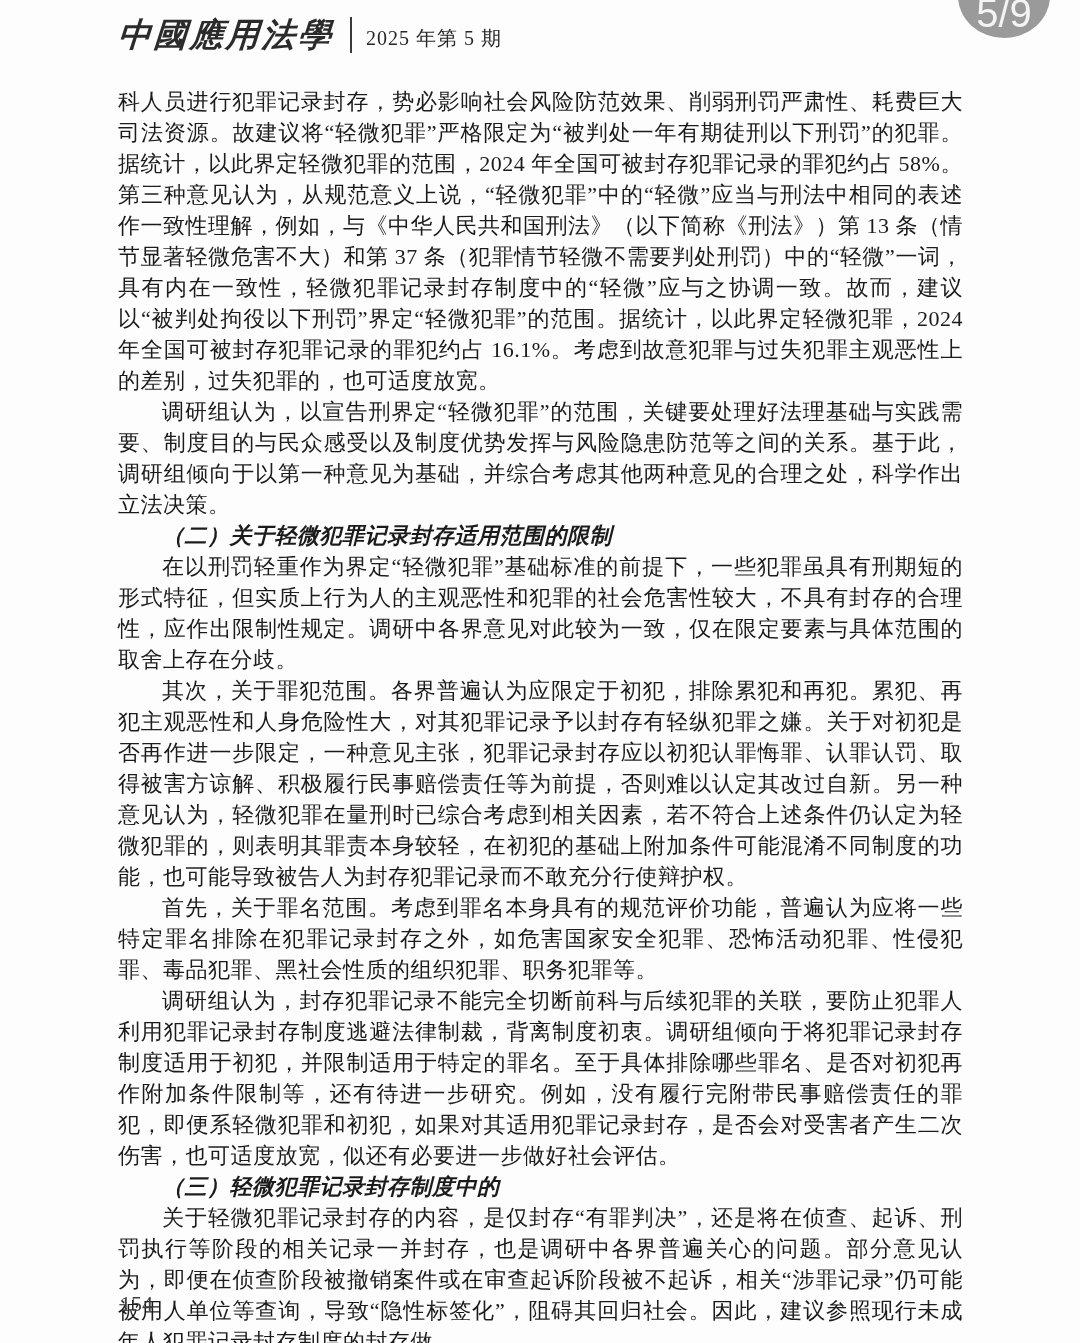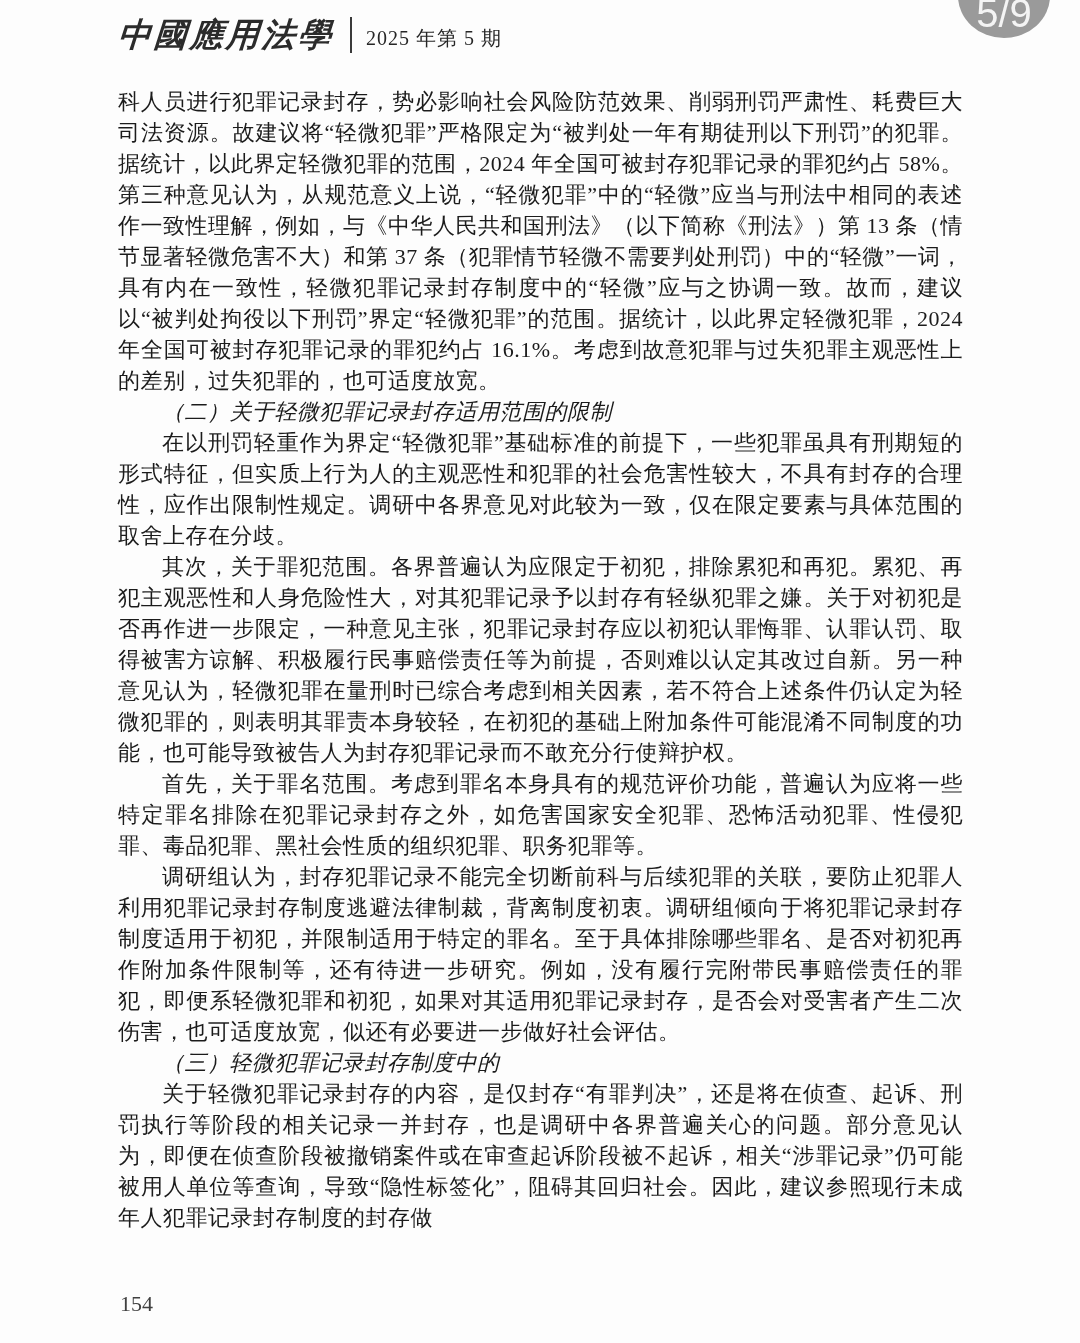--- a/index.html
+++ b/index.html
@@ -87,21 +87,21 @@
   }
   .article p {
     margin: 0;
     text-indent: 2em;
   }
   .article p.continuation {
     text-indent: 0;
   }
   .article p.section-heading {
     font-style: italic;
-    font-weight: 400;
+    font-weight: 700;
   }
 
   
   .footer {
     position: absolute;
     left: 120px;
     bottom: 26px;
     font-size: 22px;
     color: #404040;
     margin-top: 17px;
@@ -117,20 +117,21 @@
     <span class="header-divider"></span>
     <span class="issue-info">2025 年第 5 期</span>
   </div>
 
   <div class="badge">
     <span class="badge-text">5/9</span>
   </div>
 
   <div class="article">
     <p class="continuation">科人员进行犯罪记录封存，势必影响社会风险防范效果、削弱刑罚严肃性、耗费巨大司法资源。故建议将“轻微犯罪”严格限定为“被判处一年有期徒刑以下刑罚”的犯罪。据统计，以此界定轻微犯罪的范围，2024 年全国可被封存犯罪记录的罪犯约占 58%。第三种意见认为，从规范意义上说，“轻微犯罪”中的“轻微”应当与刑法中相同的表述作一致性理解，例如，与《中华人民共和国刑法》（以下简称《刑法》）第 13 条（情节显著轻微危害不大）和第 37 条（犯罪情节轻微不需要判处刑罚）中的“轻微”一词，具有内在一致性，轻微犯罪记录封存制度中的“轻微”应与之协调一致。故而，建议以“被判处拘役以下刑罚”界定“轻微犯罪”的范围。据统计，以此界定轻微犯罪，2024 年全国可被封存犯罪记录的罪犯约占 16.1%。考虑到故意犯罪与过失犯罪主观恶性上的差别，过失犯罪的，也可适度放宽。</p>
+    <p>调研组认为，以宣告刑界定“轻微犯罪”的范围，关键要处理好法理基础与实践需要、制度目的与民众感受以及制度优势发挥与风险隐患防范等之间的关系。基于此，调研组倾向于以第一种意见为基础，并综合考虑其他两种意见的合理之处，科学作出立法决策。</p>
     <p class="section-heading">（二）关于轻微犯罪记录封存适用范围的限制</p>
     <p>在以刑罚轻重作为界定“轻微犯罪”基础标准的前提下，一些犯罪虽具有刑期短的形式特征，但实质上行为人的主观恶性和犯罪的社会危害性较大，不具有封存的合理性，应作出限制性规定。调研中各界意见对此较为一致，仅在限定要素与具体范围的取舍上存在分歧。</p>
     <p>其次，关于罪犯范围。各界普遍认为应限定于初犯，排除累犯和再犯。累犯、再犯主观恶性和人身危险性大，对其犯罪记录予以封存有轻纵犯罪之嫌。关于对初犯是否再作进一步限定，一种意见主张，犯罪记录封存应以初犯认罪悔罪、认罪认罚、取得被害方谅解、积极履行民事赔偿责任等为前提，否则难以认定其改过自新。另一种意见认为，轻微犯罪在量刑时已综合考虑到相关因素，若不符合上述条件仍认定为轻微犯罪的，则表明其罪责本身较轻，在初犯的基础上附加条件可能混淆不同制度的功能，也可能导致被告人为封存犯罪记录而不敢充分行使辩护权。</p>
     <p>首先，关于罪名范围。考虑到罪名本身具有的规范评价功能，普遍认为应将一些特定罪名排除在犯罪记录封存之外，如危害国家安全犯罪、恐怖活动犯罪、性侵犯罪、毒品犯罪、黑社会性质的组织犯罪、职务犯罪等。</p>
     <p>调研组认为，封存犯罪记录不能完全切断前科与后续犯罪的关联，要防止犯罪人利用犯罪记录封存制度逃避法律制裁，背离制度初衷。调研组倾向于将犯罪记录封存制度适用于初犯，并限制适用于特定的罪名。至于具体排除哪些罪名、是否对初犯再作附加条件限制等，还有待进一步研究。例如，没有履行完附带民事赔偿责任的罪犯，即便系轻微犯罪和初犯，如果对其适用犯罪记录封存，是否会对受害者产生二次伤害，也可适度放宽，似还有必要进一步做好社会评估。</p>
     <p class="section-heading">（三）轻微犯罪记录封存制度中的</p>
     <p>关于轻微犯罪记录封存的内容，是仅封存“有罪判决”，还是将在侦查、起诉、刑罚执行等阶段的相关记录一并封存，也是调研中各界普遍关心的问题。部分意见认为，即便在侦查阶段被撤销案件或在审查起诉阶段被不起诉，相关“涉罪记录”仍可能被用人单位等查询，导致“隐性标签化”，阻碍其回归社会。因此，建议参照现行未成年人犯罪记录封存制度的封存做</p>
   </div>
 
   <div class="footer">

